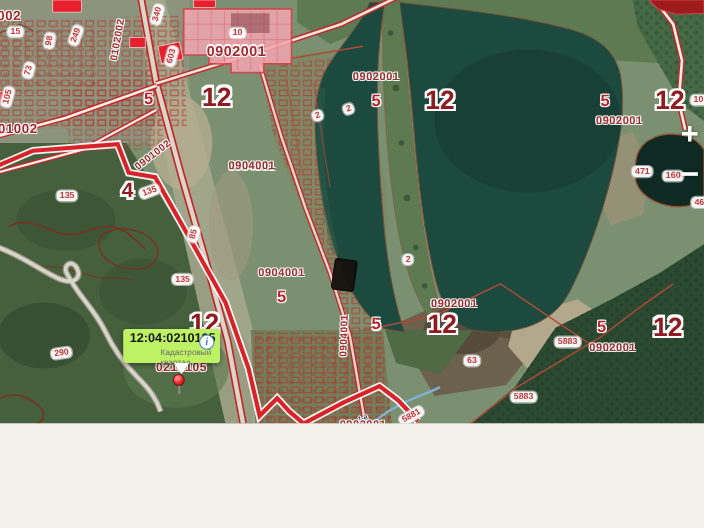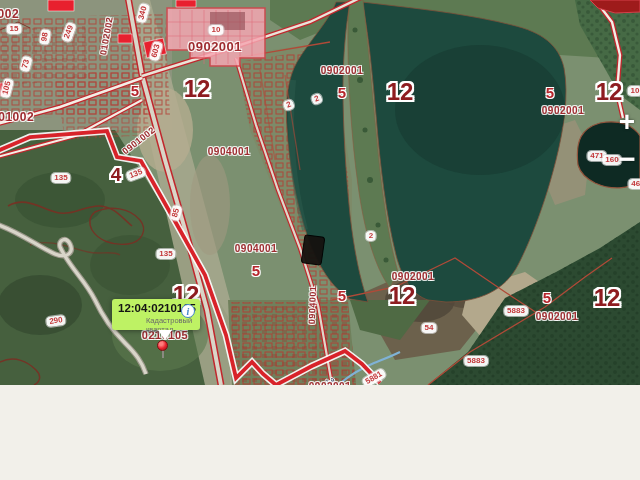--- a/index.html
+++ b/index.html
@@ -200,38 +200,38 @@
         <span class="lbl big" style="left: 197px; top: 89px; transform: translate(-50%, -50%);">12</span>
         <span class="lbl pill" style="left: 289px; top: 105px; transform: translate(-50%, -50%) rotate(-20deg);">2</span>
         <span class="lbl pill" style="left: 317px; top: 99px; transform: translate(-50%, -50%) rotate(-20deg);">2</span>
         <span class="lbl quarter" style="left: 342px; top: 71px; transform: translate(-50%, -50%);">0902001</span>
         <span class="lbl mid" style="left: 342px; top: 92px; transform: translate(-50%, -50%);">5</span>
         <span class="lbl big" style="left: 400px; top: 92px; transform: translate(-50%, -50%);">12</span>
         <span class="lbl mid" style="left: 550px; top: 92px; transform: translate(-50%, -50%);">5</span>
         <span class="lbl quarter" style="left: 563px; top: 111px; transform: translate(-50%, -50%);">0902001</span>
         <span class="lbl big" style="left: 609px; top: 92px; transform: translate(-50%, -50%);">12</span>
         <span class="lbl pill" style="left: 635px; top: 91px; transform: translate(-50%, -50%);">10</span>
-        <span class="lbl pill" style="left: 597px; top: 156px; transform: translate(-50%, -50%);">471</span>
+        <span class="lbl pill" style="left: 584px; top: 156px; transform: translate(-50%, -50%);">471</span>
         <span class="lbl pill" style="left: 612px; top: 160px; transform: translate(-50%, -50%);">160</span>
         <span class="lbl pill" style="left: 638px; top: 184px; transform: translate(-50%, -50%);">460</span>
         <span class="lbl quarter" style="left: 229px; top: 152px; transform: translate(-50%, -50%);">0904001</span>
         <span class="lbl pill" style="left: 176px; top: 213px; transform: translate(-50%, -50%) rotate(-75deg);">85</span>
         <span class="lbl pill" style="left: 61px; top: 178px; transform: translate(-50%, -50%);">135</span>
         <span class="lbl pill" style="left: 136px; top: 174px; transform: translate(-50%, -50%) rotate(-20deg);">135</span>
         <span class="lbl big" style="left: 116px; top: 174px; font-size: 19px; transform: translate(-50%, -50%);">4</span>
         <span class="lbl quarter" style="left: 139px; top: 141px; font-size: 9px; transform: translate(-50%, -50%) rotate(-38deg);">0901002</span>
         <span class="lbl pill" style="left: 166px; top: 254px; transform: translate(-50%, -50%);">135</span>
         <span class="lbl pill" style="left: 371px; top: 236px; transform: translate(-50%, -50%);">2</span>
         <span class="lbl quarter" style="left: 256px; top: 249px; transform: translate(-50%, -50%);">0904001</span>
         <span class="lbl mid" style="left: 256px; top: 270px; transform: translate(-50%, -50%);">5</span>
         <span class="lbl quarter" style="left: 313px; top: 305px; font-size: 9px; transform: translate(-50%, -50%) rotate(-88deg);">0904001</span>
         <span class="lbl mid" style="left: 342px; top: 295px; transform: translate(-50%, -50%);">5</span>
         <span class="lbl quarter" style="left: 413px; top: 277px; transform: translate(-50%, -50%);">0902001</span>
         <span class="lbl big" style="left: 402px; top: 296px; transform: translate(-50%, -50%);">12</span>
-        <span class="lbl pill" style="left: 429px; top: 328px; transform: translate(-50%, -50%);">54</span>
+        <span class="lbl pill" style="left: 429px; top: 328px; transform: translate(-50%, -50%);">63</span>
         <span class="lbl pill" style="left: 516px; top: 311px; transform: translate(-50%, -50%);">5883</span>
         <span class="lbl mid" style="left: 547px; top: 297px; transform: translate(-50%, -50%);">5</span>
         <span class="lbl quarter" style="left: 557px; top: 317px; transform: translate(-50%, -50%);">0902001</span>
         <span class="lbl big" style="left: 607px; top: 298px; transform: translate(-50%, -50%);">12</span>
         <span class="lbl pill" style="left: 476px; top: 361px; transform: translate(-50%, -50%);">5883</span>
         <span class="lbl pill" style="left: 374px; top: 378px; transform: translate(-50%, -50%) rotate(-30deg);">5881</span>
         <span class="lbl tinyblue" style="left: 330px; top: 381px; transform: translate(-50%, -50%) rotate(-12deg);">1-й</span>
         <span class="lbl big" style="left: 186px; top: 295px; transform: translate(-50%, -50%);">12</span>
         <span class="lbl pill" style="left: 56px; top: 321px; transform: translate(-50%, -50%) rotate(-8deg);">290</span>
         <span class="lbl quarter" style="left: 165px; top: 335px; font-size: 11px; transform: translate(-50%, -50%);">0210105</span>

